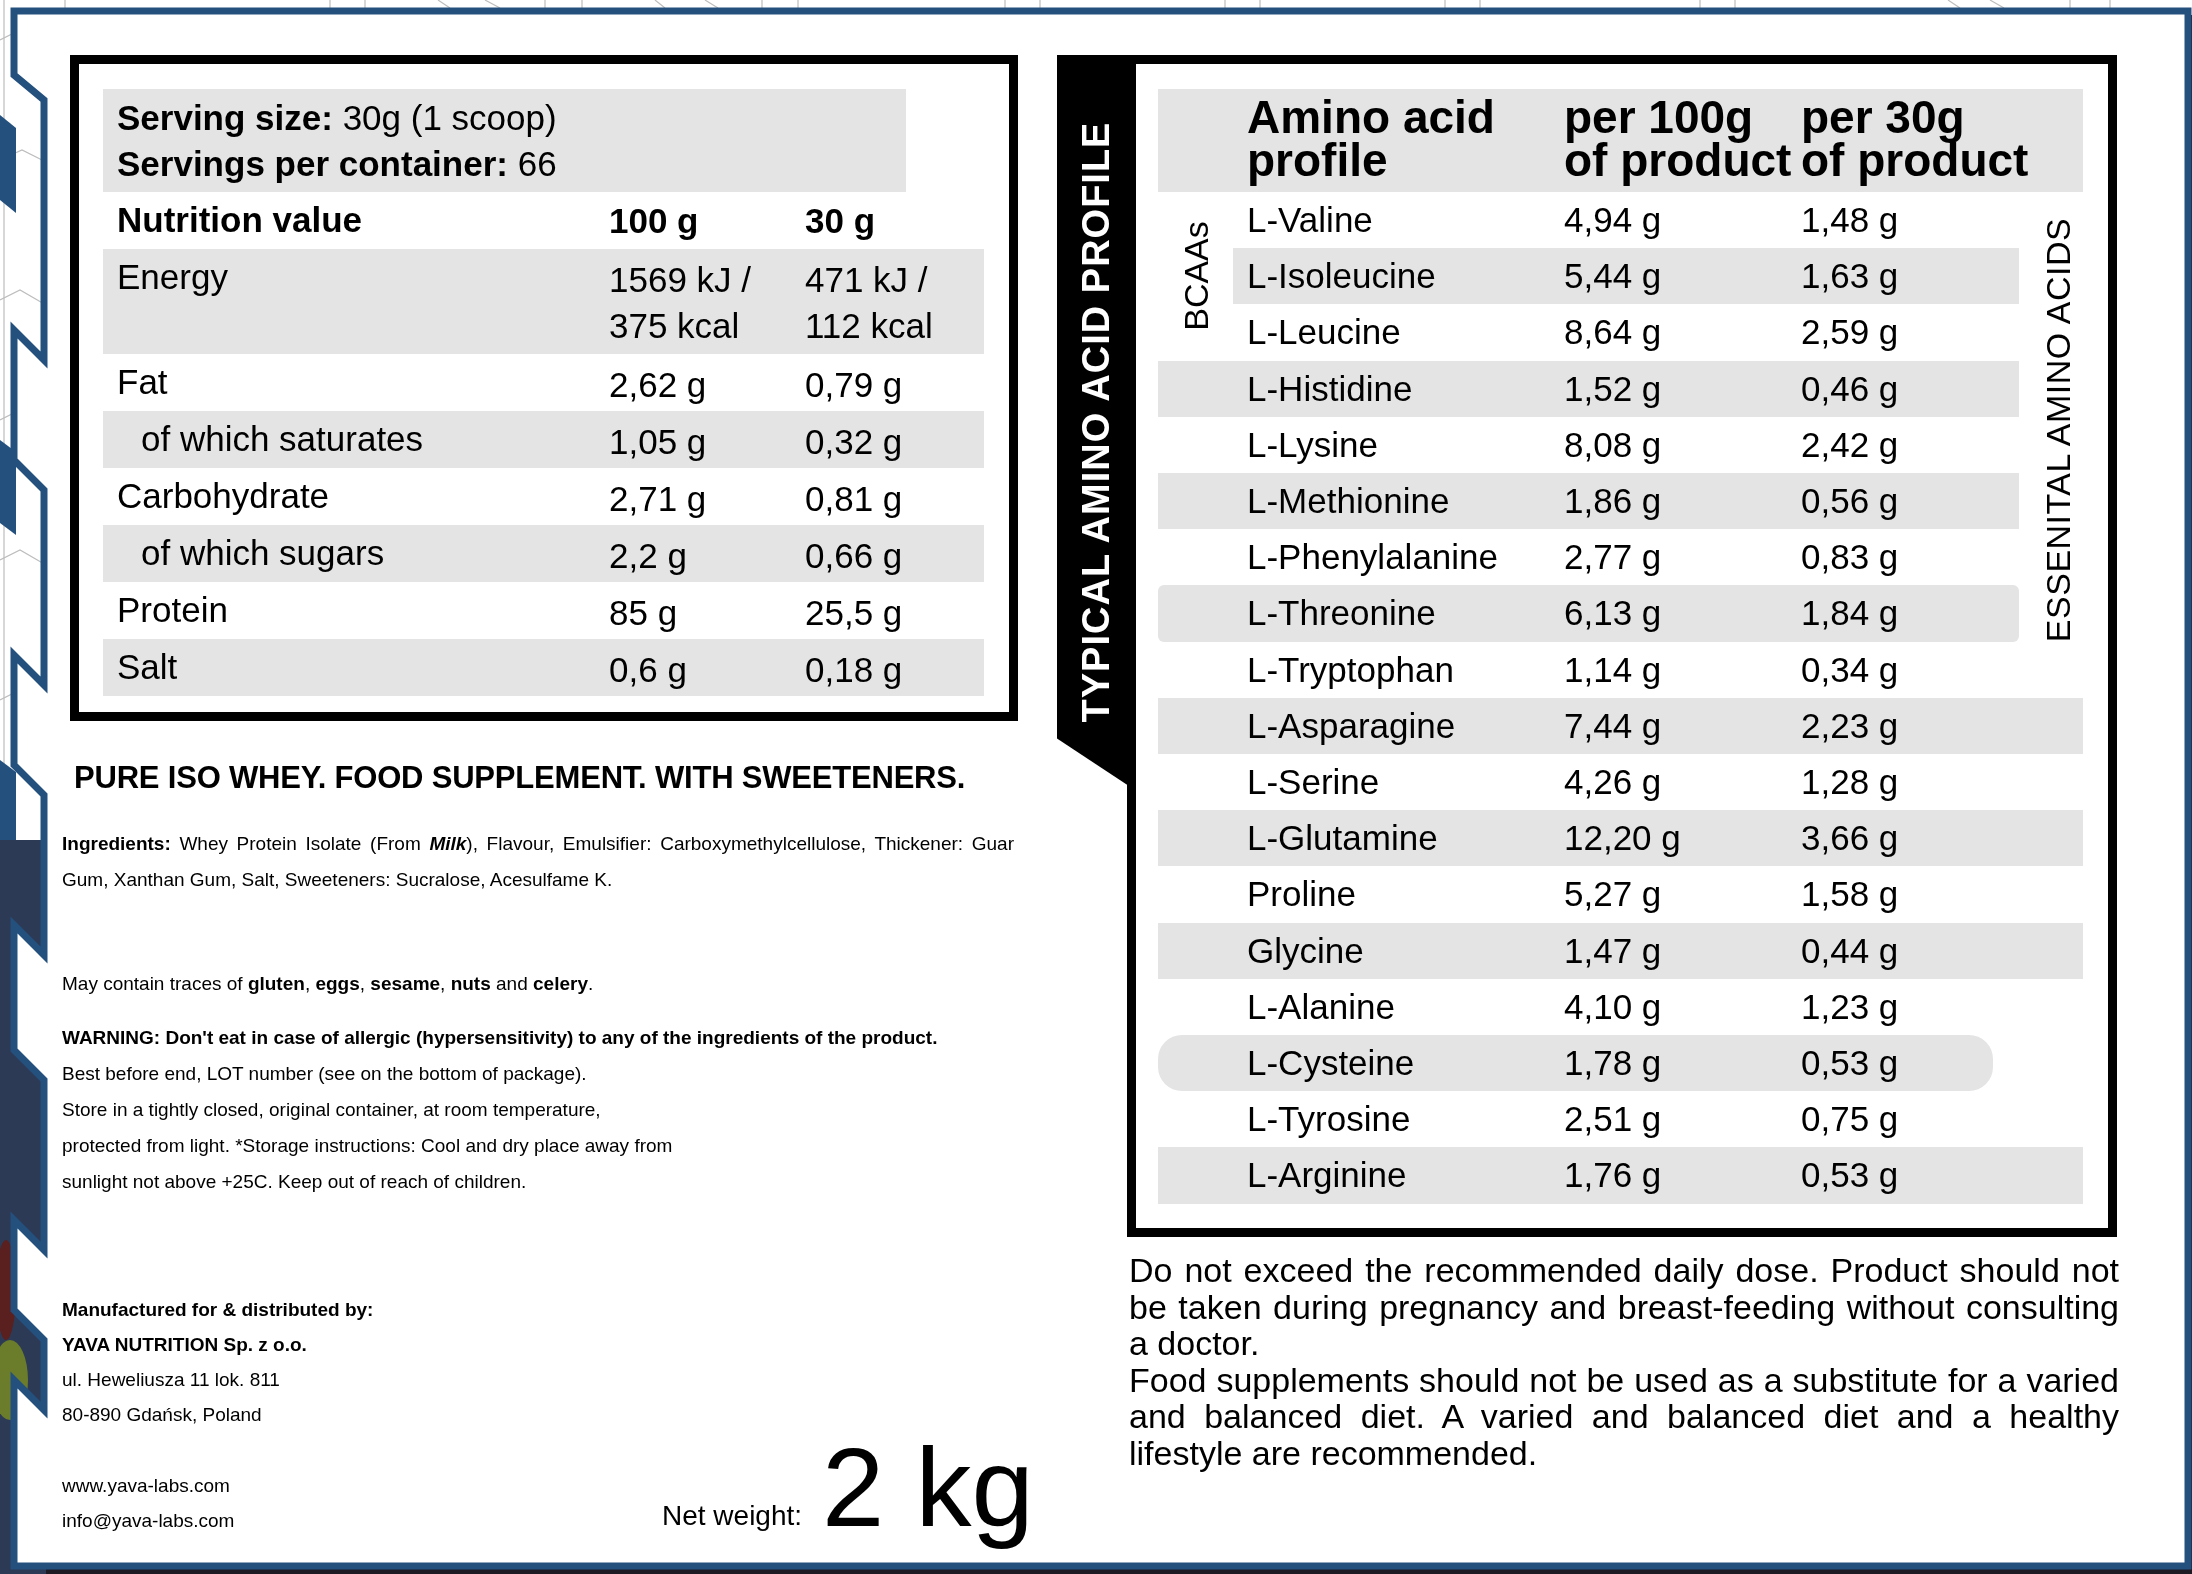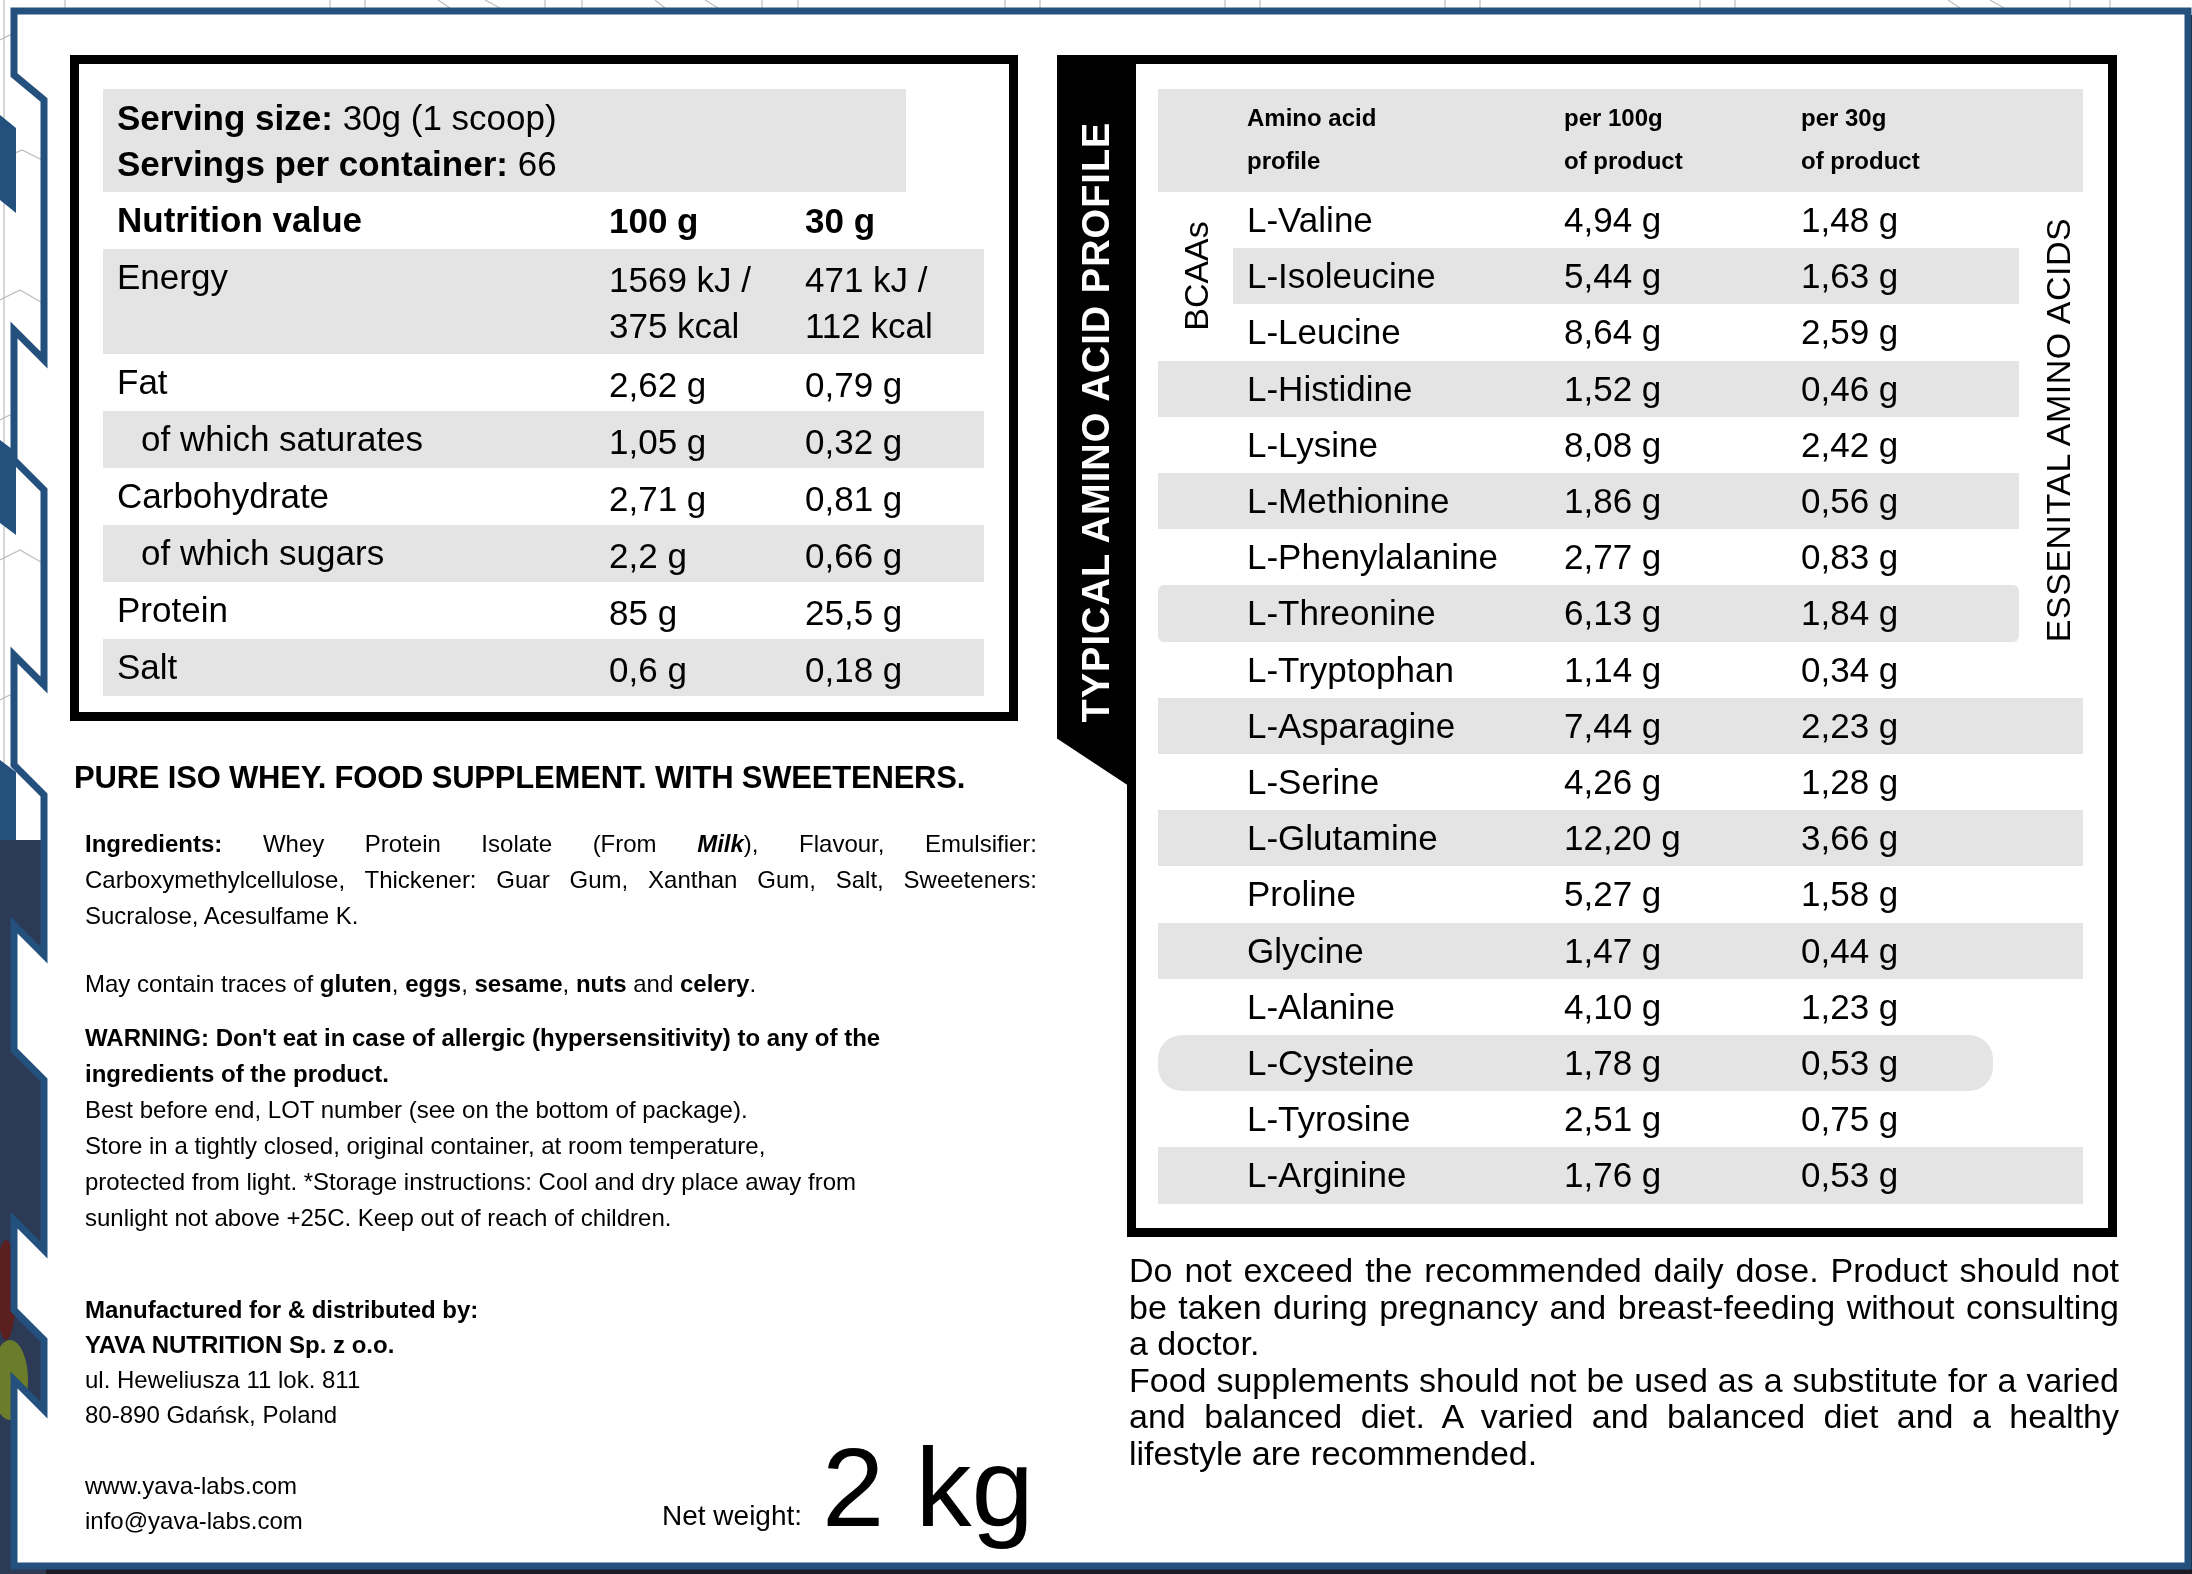--- a/index.html
+++ b/index.html
@@ -16,27 +16,27 @@
   .nut-row { position: absolute; left: 103px; width: 881px; font-size: 35px; }
   .nut-row.shade { background: #e4e4e4; }
   .nut-row .c1 { position: absolute; left: 14px; top: 8px; }
   .nut-row .c1.indent { left: 38px; }
   .nut-row .c2 { position: absolute; left: 506px; top: 8px; line-height: 46px; }
   .nut-row .c3 { position: absolute; left: 702px; top: 8px; line-height: 46px; }
   .nut-row.hdr { font-weight: 700; }
 
   
   .title-line { position: absolute; left: 74px; top: 760px; font-size: 31px; font-weight: 700; letter-spacing: -0.2px; }
-  .para { position: absolute; left: 85px; font-size: 24px; line-height: 36px; }
+  .para { position: absolute; left: 62px; font-size: 19px; line-height: 36px; }
   .justify { text-align: justify; text-align-last: left; }
   .para b { font-weight: 700; }
   .amino-frame { position: absolute; left: 1127px; top: 55px; width: 990px; height: 1182px; border: 9px solid #000; border-left-width: 9px; background: #fff; }
   .amino-black { position: absolute; left: 1057px; top: 55px; width: 78px; height: 735px; background: #000; clip-path: polygon(0 0, 100% 0, 100% 100%, 0 93%); }
   .vertical-title { position: absolute; left: 1096px; top: 422px; transform: translate(-50%, -50%) rotate(-90deg); white-space: nowrap; color: #fff; font-weight: 700; font-size: 38px; letter-spacing: 1px; }
-  .amino-head { position: absolute; left: 1158px; top: 89px; width: 925px; height: 103px; background: #e4e4e4; font-weight: 700; font-size: 24px; line-height: 43px; padding-left: 12px; }
+  .amino-head { position: absolute; left: 1158px; top: 89px; width: 925px; height: 103px; background: #e4e4e4; font-weight: 700; font-size: 46px; line-height: 43px; padding-left: 12px; }
   .amino-head .h { position: absolute; top: 7px; }
   .amino-row { position: absolute; height: 56.2px; font-size: 35px; line-height: 56px; }
   .amino-row.shade { background: #e4e4e4; }
   .amino-row .n { position: absolute; left: 89px; }
   .amino-row .v1 { position: absolute; left: 406px; }
   .amino-row .v2 { position: absolute; left: 643px; }
   .bcaa-label { position: absolute; left: 1196px; top: 276px; transform: translate(-50%, -50%) rotate(-90deg); font-size: 34px; white-space: nowrap; }
   .eaa-label { position: absolute; left: 2058px; top: 430px; transform: translate(-50%, -50%) rotate(-90deg); font-size: 34px; white-space: nowrap; letter-spacing: 0.5px; }
 
   .right-para { position: absolute; left: 1129px; top: 1252px; width: 990px; font-size: 34px; line-height: 36.5px; }

